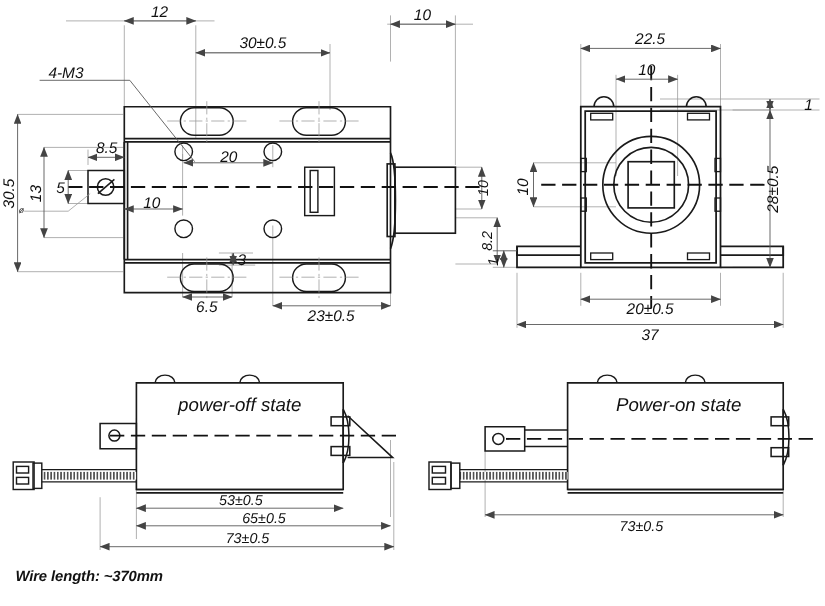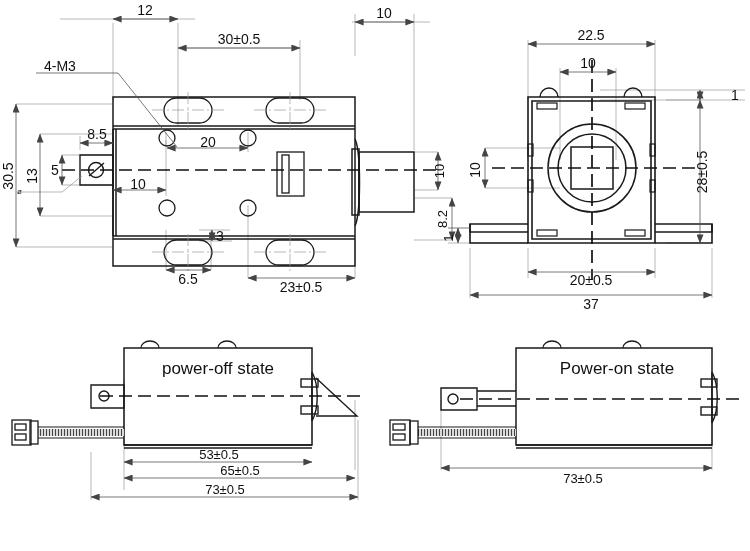--- a/index.html
+++ b/index.html
@@ -3,21 +3,21 @@
 <meta charset="utf-8">
 <style>
   html,body{margin:0;padding:0;background:#ffffff;}
   body{
     width:750px;height:551px;
     font-family:"Liberation Sans","DejaVu Sans",sans-serif;
     color:#1a1a1a;
     overflow:hidden;
     position:relative;
   }
-  #sheet{position:absolute;inset:0;width:714px;height:551px;}
+  #sheet{position:absolute;inset:0;width:714px;height:551px;font-style:italic;}
   .note{
     position:absolute;
     left:14px;top:516px;
     font-size:13.5px;
     font-weight:600;
     letter-spacing:-0.1px;
     color:#111;
     white-space:nowrap;
   }
   svg{display:block;}
@@ -391,14 +391,15 @@
       <line x1="441" y1="468" x2="712" y2="468" marker-start="url(#arS)" marker-end="url(#ar)"></line>
     </g>
 
     <text x="617" y="374" font-size="17" text-anchor="middle">Power-on state</text>
     <text x="583" y="483" font-size="13" text-anchor="middle">73±0.5</text>
   </g>
 
   </g>
 </svg>
 
+<div class="note">Wire length: ~370mm</div>
 
 </div>
 
 </body></html>

